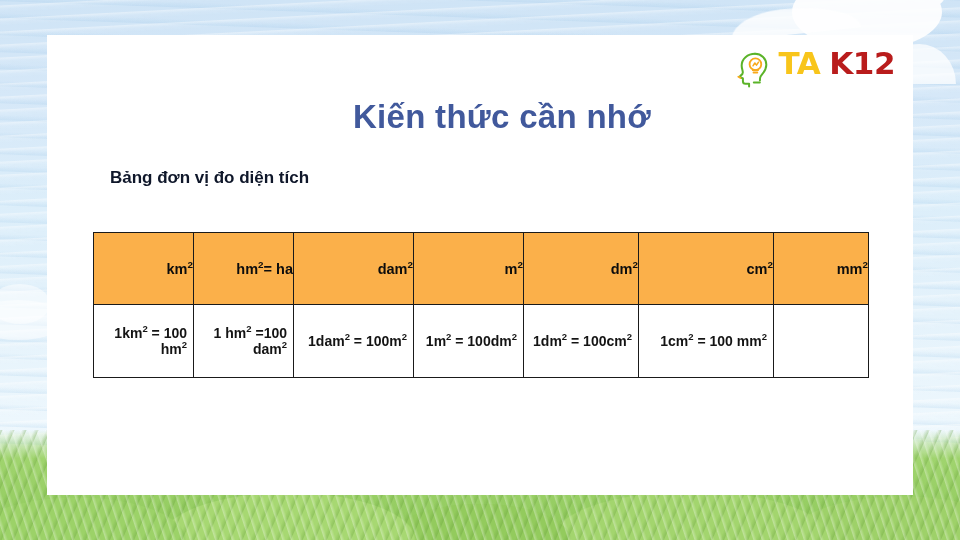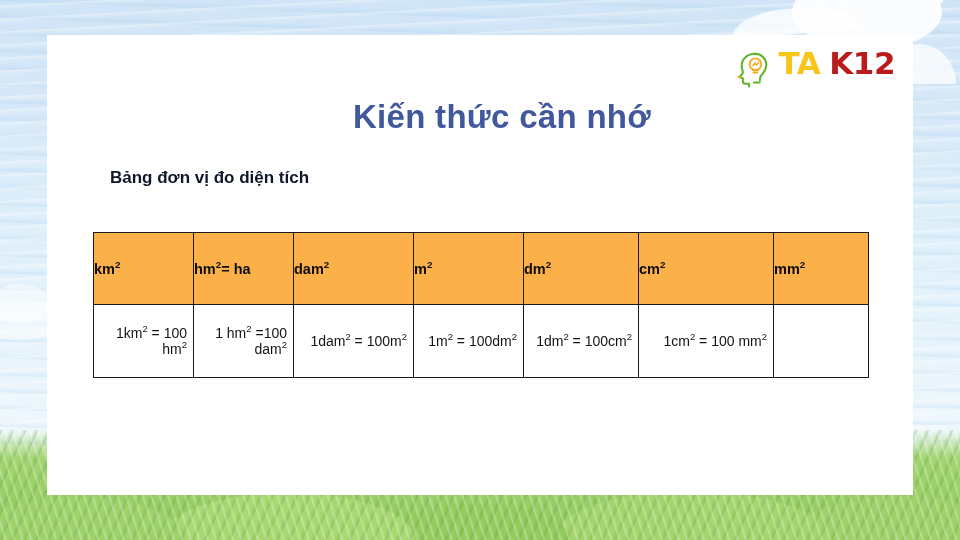--- a/index.html
+++ b/index.html
@@ -178,32 +178,32 @@
     table-layout: fixed;
   }
   #unit-table th, #unit-table td {
     border: 1.6px solid #1a1a1a;
     vertical-align: middle;
     font-family: "Liberation Sans", sans-serif;
   }
   #unit-table th {
     background: #FBB04A;
     height: 72px;
-    text-align: left;
+    text-align: right;
     font-size: 14.5px;
     font-weight: bold;
     color: #0d0d0d;
     margin-left: 36px;
   }
   #unit-table td {
     height: 73px;
     padding: 4px 6px;
     font-size: 14px;
     color: #141414;
-    font-weight: normal;
+    font-weight: bold;
   }
   td.align-right { text-align: right; }
   td.align-left  { text-align: right; }
   sup { font-size: 0.68em; vertical-align: super; line-height: 0; }
 
   
   .col-km  { width: 100px; }
   .col-hm  { width: 100px; }
   .col-dam { width: 120px; }
   .col-m   { width: 110px; }

